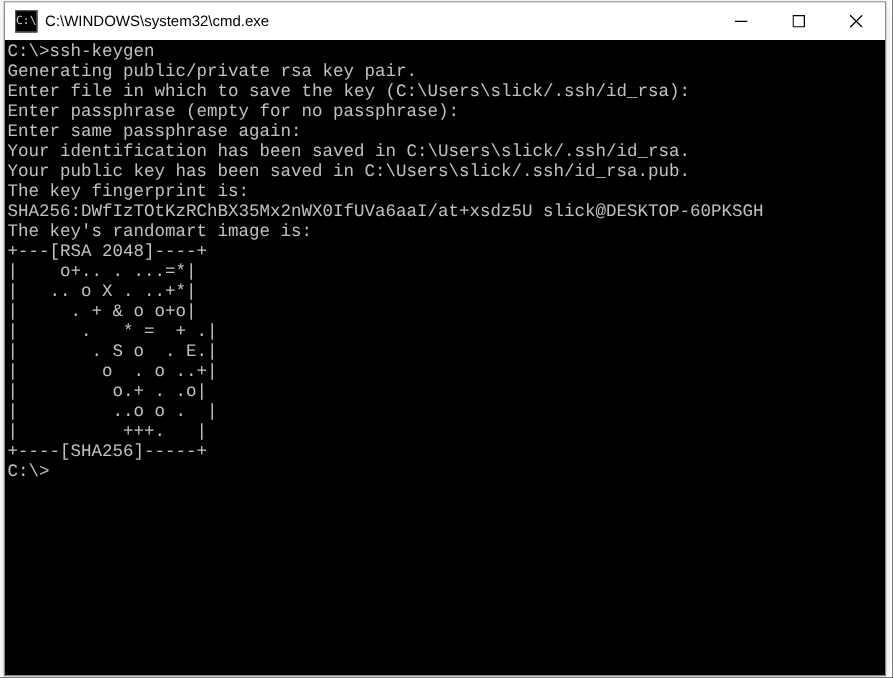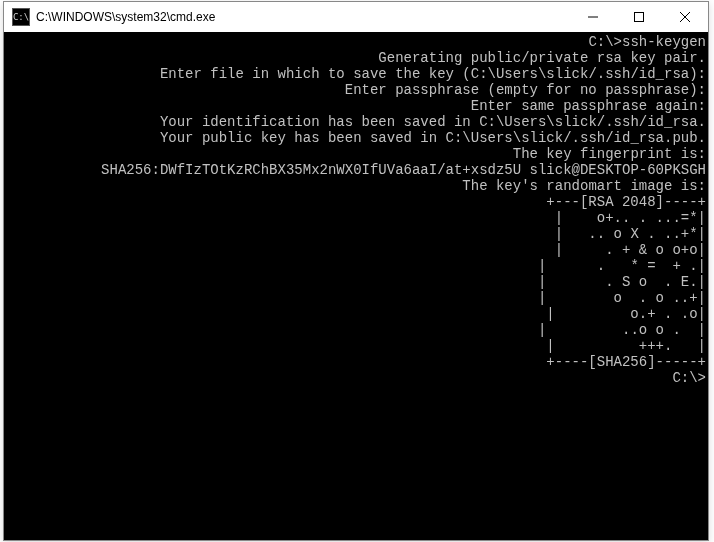--- a/index.html
+++ b/index.html
@@ -68,21 +68,21 @@
       flex: 1;
       background: #000;
       color: #c0c0c0;
       font-family: Consolas, "Courier New", monospace;
       font-size: 14px;
       line-height: 16px;
       padding: 2px 2px;
       overflow: hidden;
       white-space: pre;
     }
-    .terminal-line { white-space: pre; text-align: right; }
+    .terminal-line { white-space: pre; }
   </style>
 </head>
 <body>
 
 <div class="window">
   <div class="titlebar">
     <div class="titlebar-icon">C:\</div>
     <div class="titlebar-text">C:\WINDOWS\system32\cmd.exe</div>
     <div class="titlebar-buttons">
       <div class="titlebar-btn">

